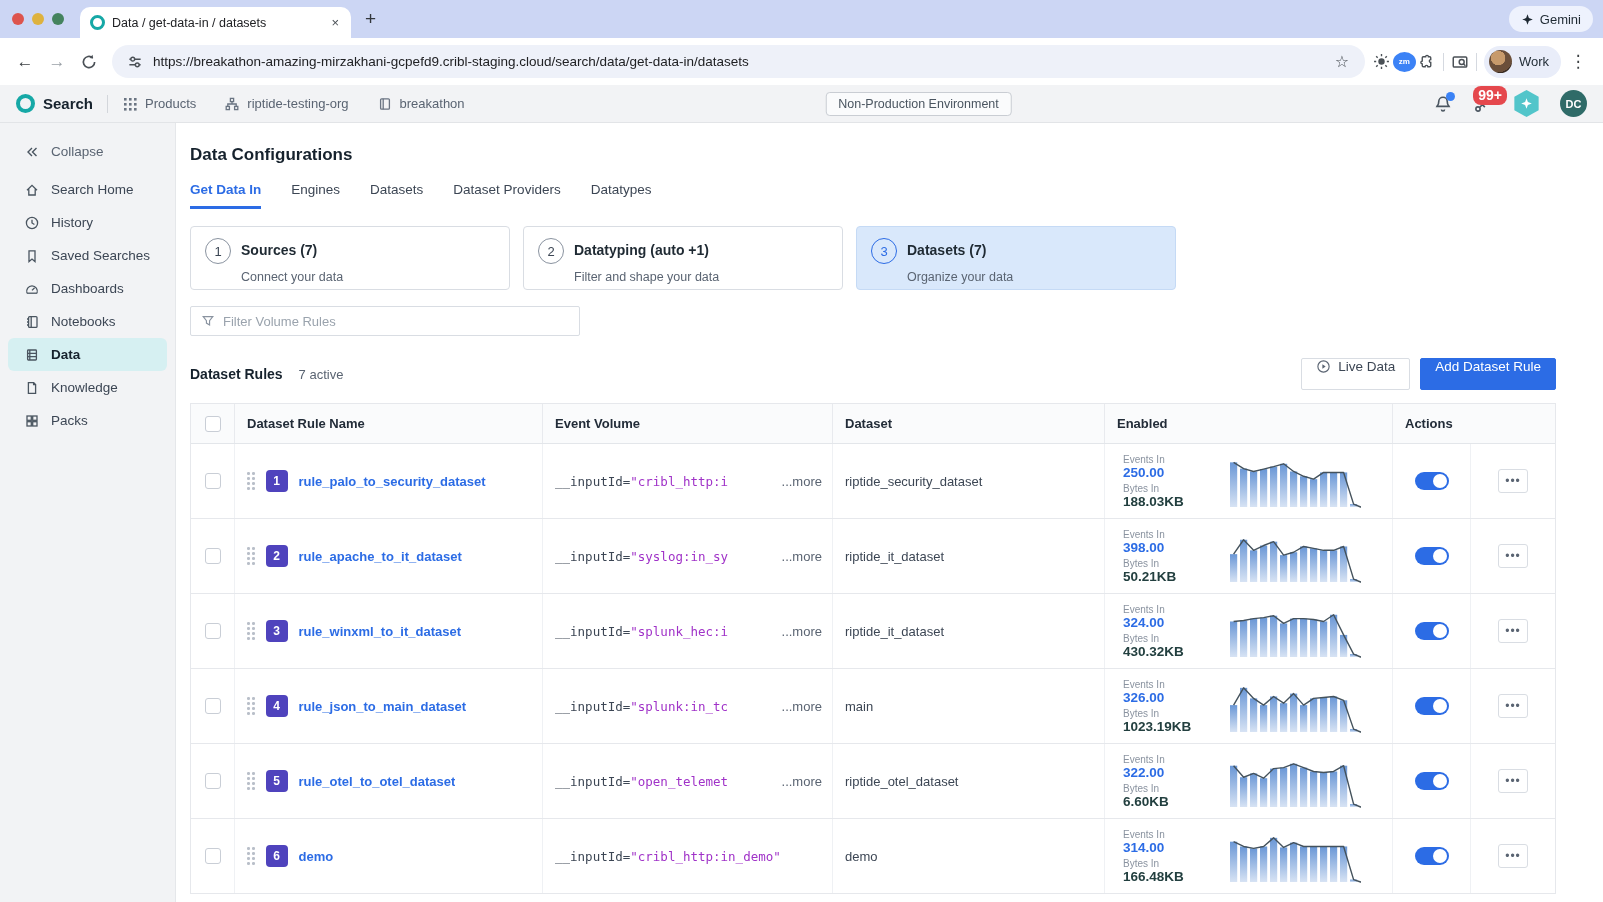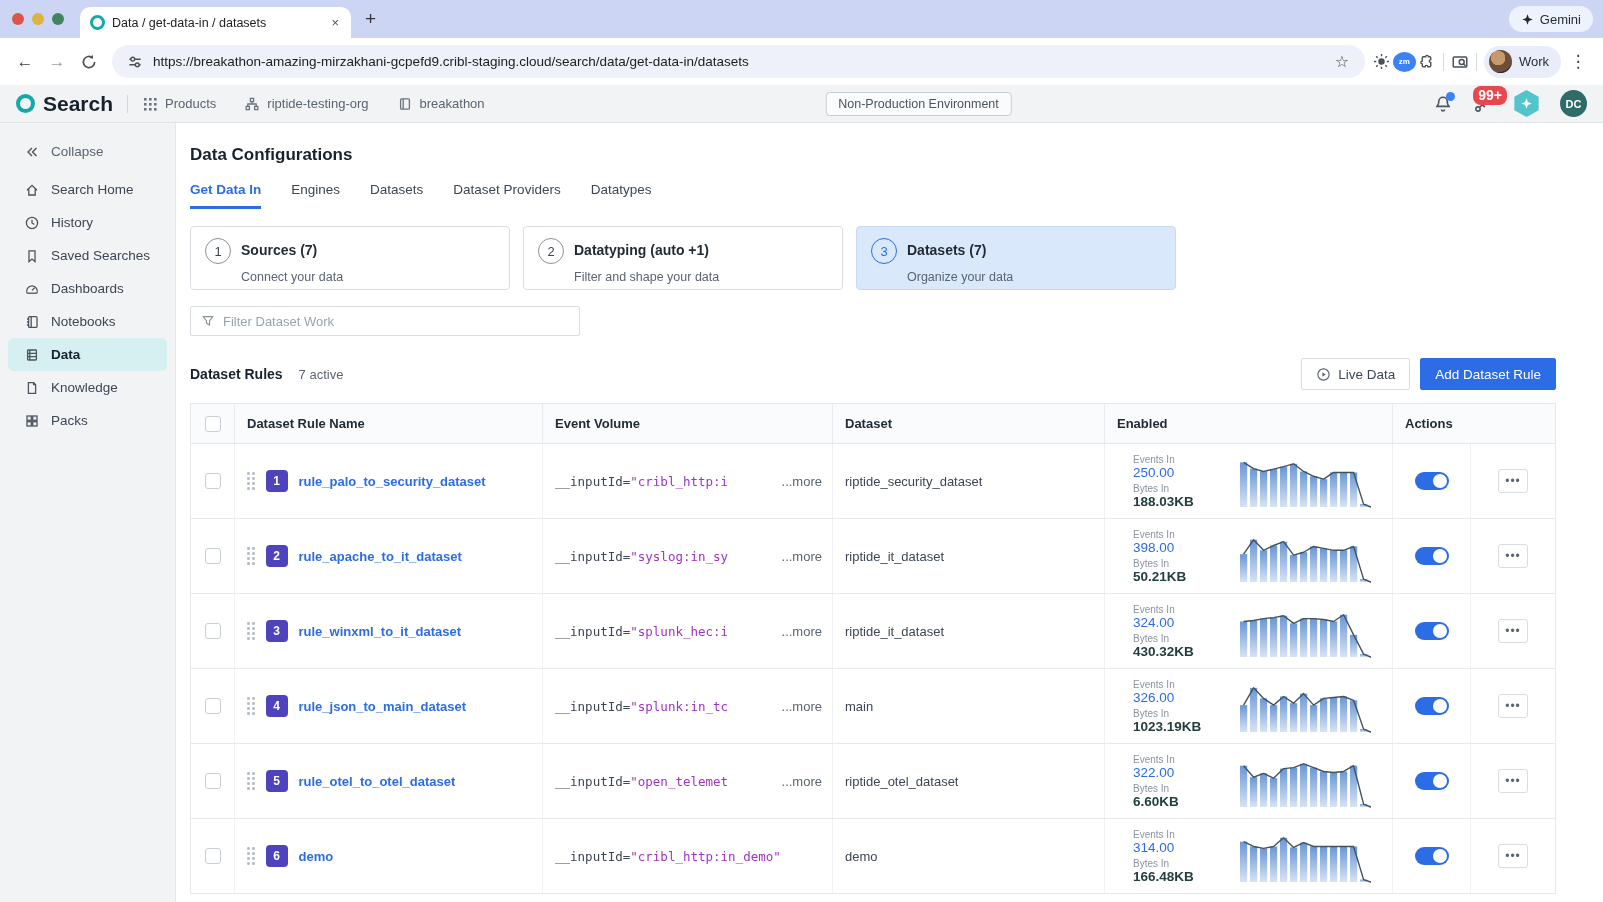--- a/index.html
+++ b/index.html
@@ -32,21 +32,21 @@
   .omnibox{flex:1;height:33px;background:#eef1f9;border-radius:17px;display:flex;align-items:center;gap:9px;padding:0 14px;margin:0 6px;min-width:0}
   .url{font-size:13.5px;color:#202124;white-space:nowrap;overflow:hidden;flex:1}
   .ticon{width:18px;height:18px;color:#4a5056;flex:0 0 18px;display:flex;align-items:center;justify-content:center}
   .zm{width:23px;height:20px;border-radius:50%;background:#3b82f6;color:#fff;font-size:8px;display:flex;align-items:center;justify-content:center;font-weight:bold}
   .tb-sep{width:1px;height:18px;background:#d5d9e0;margin:0 5px}
   .profile{height:32px;background:#e9edf9;border-radius:16px;display:flex;align-items:center;gap:7px;padding:0 12px 0 5px;font-size:13px;color:#1f2a33}
   .avatar-img{width:23px;height:23px;border-radius:50%;background:radial-gradient(circle at 40% 35%,#c79a6b 0 35%,#6b4f3a 36% 70%,#3a2c22 71%)}
 
   
   .appbar{height:38px;background:#f2f3f5;border-bottom:1px solid #e2e4e7;display:flex;align-items:center;padding:0 16px;flex:0 0 38px;position:relative}
-  .brand{display:flex;align-items:center;gap:8px;font-size:21px;font-weight:bold;color:#16222d}
+  .brand{display:flex;align-items:center;gap:8px;font-size:15px;font-weight:bold;color:#16222d}
   .brand-logo{width:19px;height:19px;border-radius:50%;border:4.5px solid var(--brand-teal)}
   .ab-sep{width:1px;height:18px;background:#d3d6db;margin:0 14px}
   .ab-item{display:flex;align-items:center;gap:7px;font-size:13px;color:#5a6472;margin-right:28px}
   .ab-icon{width:16px;height:16px;color:#6a7482;display:flex}
   .env-badge{position:absolute;left:57.3%;transform:translateX(-50%);border:1px solid #c9cdd3;border-radius:4px;background:#fafbfc;padding:4px 12px;font-size:12.5px;color:#4a5560}
   .ab-right{margin-left:auto;display:flex;align-items:center;gap:20px}
   .noti{position:relative;width:20px;height:20px;color:#4a5560}
   .dot{position:absolute;right:-2px;top:-2px;width:9px;height:9px;border-radius:50%;background:var(--notif-dot)}
   .pill99{position:absolute;right:-14px;top:-8px;background:var(--notif-red);color:#fff;font-size:14px;font-weight:bold;border-radius:8px;padding:1.5px 5px}
   .hexa{width:27px;height:27px;background:#52c5ca;clip-path:polygon(50% 0,95% 25%,95% 75%,50% 100%,5% 75%,5% 25%);display:flex;align-items:center;justify-content:center;color:#fff}
@@ -77,21 +77,21 @@
   .step-sub{font-size:12.5px;color:#5a6472;margin-top:12px}
 
   .filter{margin-top:16px;width:390px;height:30px;border:1px solid #d9dde3;border-radius:2px;display:flex;align-items:center;gap:8px;padding:0 10px;background:#fff}
   .filter .icon{width:14px;height:14px;color:#8a93a0;display:flex}
   .filter-ph{color:#9aa3ad;font-size:13px}
 
   .section{display:flex;align-items:center;margin-top:22px}
   .sec-title{font-size:14px;font-weight:bold;color:#16222d}
   .sec-status{font-size:13px;color:#5a6472;margin-left:16px}
   .sec-actions{margin-left:auto;display:flex;gap:10px}
-  .btn{height:32px;display:flex;align-items:center;gap:7px;padding:0 14px;font-size:13.5px;border-radius:2px;cursor:default}
+  .btn{height:32px;display:flex;align-items:flex-start;gap:7px;padding:0 14px;font-size:13.5px;border-radius:2px;cursor:default}
   .btn-live{border:1px solid #d9dde3;background:#fff;color:#3c4654}
   .btn-live .icon{width:15px;height:15px;color:#5a6472;display:flex}
   .btn-add{background:var(--accent-blue);color:#fff;border:1px solid var(--accent-blue)}
 
   
   .table{margin-top:13px;border:1px solid #e6e8ec;border-bottom:none}
   .thead,.trow{display:grid;grid-template-columns:43px 308px 290px 272px 288px 78px 85px;align-items:center}
   .thead{height:40px;background:#fafbfc;border-bottom:1px solid #e3e6ea}
   .th{font-size:13px;font-weight:bold;color:#222c38;padding-left:12px;border-left:1px solid #e8eaee;height:100%;display:flex;align-items:center}
   .cell-first{border-left:none !important;display:flex;justify-content:center;height:100%;align-items:center}
@@ -99,24 +99,24 @@
   .td{height:100%;display:flex;align-items:center;border-left:1px solid #eff1f4;min-width:0}
   .cb{width:16px;height:16px;border:1px solid #c9ced6;border-radius:3px;background:#fff}
   .drag{display:grid;grid-template-columns:repeat(2,2.5px);grid-auto-rows:2.5px;gap:2.5px;margin-left:12px}
   .drag i{background:#b9bfc9;border-radius:50%}
   .badge{width:22px;height:22px;border-radius:4px;background:var(--badge-purple);color:#fff;font-size:12px;font-weight:bold;display:flex;align-items:center;justify-content:center;margin:0 11px}
   .rule-link{color:var(--accent-blue);font-size:13px;font-weight:bold;white-space:nowrap;overflow:hidden;text-overflow:ellipsis}
   .kusto{font-family:"DejaVu Sans Mono","Liberation Mono",monospace;font-size:12.5px;padding-left:12px;white-space:nowrap}
   .k-key{color:#3c4654}.k-val{color:var(--kusto-purple)}
   .more{margin-left:auto;padding-right:10px;color:#5a6472;font-size:13px}
   .ds{padding-left:12px;font-size:13px;color:#3c4654}
-  .ev{padding-left:28px;gap:14px}
+  .ev{padding-left:18px;gap:14px}
   .ev-meta{width:92px;flex:0 0 92px}
   .ev-label{font-size:10px;color:#8a93a0}
-  .ev-events{font-size:13.5px;font-weight:normal;color:var(--accent-blue);margin-bottom:3px}
+  .ev-events{font-size:13.5px;font-weight:bold;color:var(--accent-blue);margin-bottom:3px}
   .ev-bytes{font-size:13.5px;font-weight:bold;color:var(--bytes-teal)}
   .spark{width:132px;height:54px;flex:0 0 132px}
   .toggle{width:34px;height:18px;border-radius:10px;background:var(--toggle-on);position:relative;margin:0 auto}
   .knob{position:absolute;right:2px;top:2px;width:14px;height:14px;border-radius:50%;background:#fff}
   .dots-btn{width:30px;height:24px;border:1px solid #d9dde3;border-radius:3px;background:#fff;color:#5a6472;display:flex;align-items:center;justify-content:center;font-size:12px;letter-spacing:1px;margin:0 auto}
   svg{display:block}
 </style>
 </head>
 <body>
 
@@ -388,21 +388,21 @@
             </span>
           </div>
       </div>
 
       <div class="filter">
         <span class="icon">
           <svg viewBox="0 0 16 16" fill="none" stroke="currentColor" stroke-width="1.3">
               <path d="M2.5 3h11L9.8 7.6v4.9L6.2 10.4V7.6Z"></path>
             </svg>
         </span>
-        <span class="filter-ph">Filter Dataset Work</span>
+        <span class="filter-ph">Filter Volume Rules</span>
       </div>
 
       <div class="section">
         <span class="sec-title">Dataset Rules</span>
         <span class="sec-status">7 active</span>
         <span class="sec-actions">
           <span class="btn btn-live">
             <span class="icon">
               <svg viewBox="0 0 16 16">
                   <circle cx="8" cy="8" r="6" fill="none" stroke="currentColor" stroke-width="1.2"></circle>

